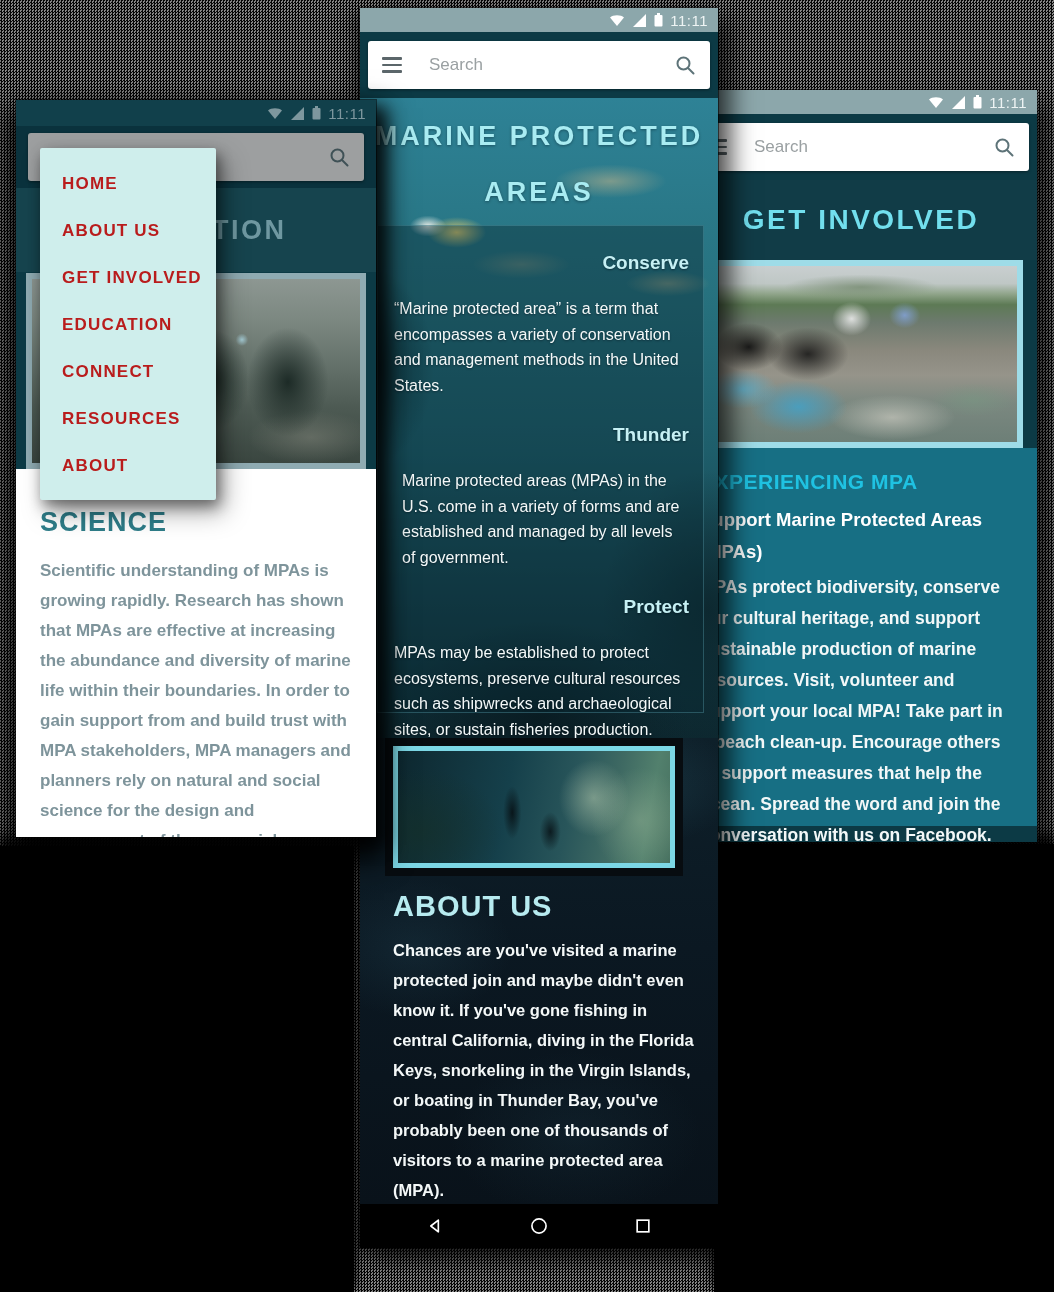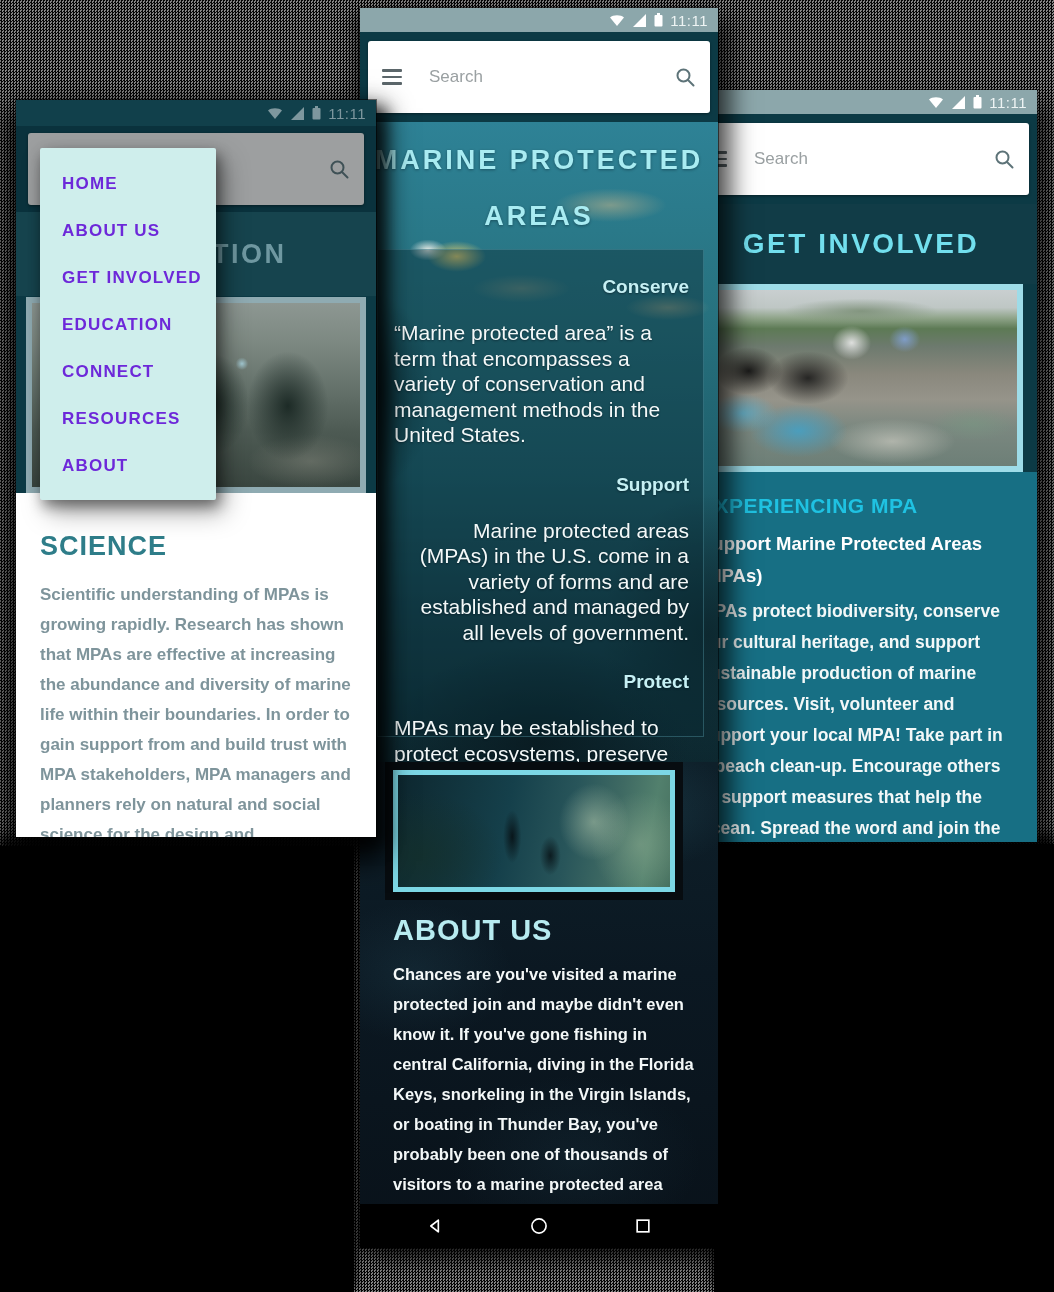--- a/index.html
+++ b/index.html
@@ -28,21 +28,21 @@
   .statusbar.light .time{color:#eef4f4;}
   .statusbar.dark .time{color:#7e979e;}
   .sicon{display:block;}
   .r-status,.c-status{height:24px;}
   .l-status{height:26px;}
 
   
   .appheader{background:#0c3a45;padding:9px 8px;}
   .phone-left .appheader{background:#0a323d;padding:7px 12px;}
   .searchbar{height:48px;background:#fff;border-radius:3px;display:flex;align-items:center;
-    padding:12px 14px;box-shadow:0 1px 3px rgba(0,0,0,.4);}
+    padding:0 14px;box-shadow:0 1px 3px rgba(0,0,0,.4);}
   .searchbar.dimmed{background:#9d9fa0;}
   .hamburger{width:20px;display:flex;flex-direction:column;gap:4px;cursor:pointer;}
   .hamburger i{display:block;height:2.5px;background:#5b666a;border-radius:1px;}
   .search-placeholder{color:#9aa0a2;font-size:17px;margin-left:27px;flex:1;}
   .search-glass{margin-left:auto;}
 
   
   .titlebar{text-align:center;font-weight:700;letter-spacing:2.5px;}
   .l-titlebar{height:84px;background:#16444e;color:#6f98a1;font-size:27px;line-height:84px;}
   .r-titlebar{height:80px;background:#113c47;color:#72dfee;font-size:28px;line-height:80px;}
@@ -59,23 +59,23 @@
       radial-gradient(ellipse 150px 200px at 97% 80%,rgba(10,32,38,.7),transparent 70%),
       radial-gradient(ellipse 200px 130px at 50% 97%,rgba(8,24,30,.8),transparent 75%),
       linear-gradient(180deg,#2e8296 0%,#27727f 30%,#1e5e6b 55%,#153f4a 78%,#0d2830 100%);}
   .c-title{padding-top:10px;text-align:center;font-weight:700;font-size:27px;line-height:56px;
     letter-spacing:3px;color:#a9ecf2;text-shadow:0 1px 3px rgba(0,20,30,.4);}
   .c-panel{position:absolute;left:17px;right:14px;top:127px;height:488px;
     background:rgba(10,42,52,.42);border:1px solid rgba(110,190,205,.3);
     padding:26px 14px 0 16px;box-sizing:border-box;}
   .c-panel h3{margin:0 0 22px;text-align:right;font-size:19px;font-weight:700;color:#c6f0f4;
     text-shadow:0 1px 2px rgba(0,15,25,.5);}
-  .c-panel p{margin:0 0 26px;font-size:21px;line-height:25.5px;color:#f4f9f9;
+  .c-panel p{margin:0 0 26px;font-size:16px;line-height:25.5px;color:#f4f9f9;
     text-shadow:0 1px 2px rgba(0,10,20,.45);}
-  .c-panel .group.indent p{padding-left:8px;text-align:right;}
+  .c-panel .group.indent p{padding-left:8px;}
 
   
   .c-dark{height:467px;
     background-image:
       radial-gradient(ellipse 160px 90px at 75% 10%,rgba(60,125,145,.22),transparent 70%),
       radial-gradient(ellipse 140px 100px at 15% 45%,rgba(55,110,130,.16),transparent 70%),
       radial-gradient(ellipse 180px 120px at 60% 85%,rgba(45,95,115,.14),transparent 70%),
       linear-gradient(180deg,#0e202a 0%,#0b1822 45%,#09121a 100%);}
   .inset-frame{margin-left:25px;width:298px;height:138px;background:#070c10;padding:8px;box-sizing:border-box;}
   .inset-border{width:100%;height:100%;border:5px solid #7cd7e5;box-sizing:border-box;
@@ -105,21 +105,21 @@
       radial-gradient(circle 9px at 64% 33%,rgba(165,205,215,.95),transparent 70%),
       radial-gradient(ellipse 90px 38px at 85% 86%,rgba(120,125,115,.6),transparent 70%),
       linear-gradient(180deg,#8d9792 0%,#7c8881 22%,#66736c 45%,#4d5a53 70%,#3a4640 100%);}
   .l-science{height:369px;background:#ffffff;padding:38px 20px 0 24px;box-sizing:border-box;}
   .l-science h2{margin:0;font-size:27px;font-weight:700;letter-spacing:1px;color:#2e7d89;}
   .l-science p{margin:18px 0 0;font-size:17px;font-weight:700;line-height:30px;color:#7e949b;}
   .menu-panel{position:absolute;left:24px;top:48px;width:176px;height:352px;background:#cfeeec;
     border-radius:2px;padding:12px 0;box-sizing:border-box;z-index:5;
     box-shadow:3px 6px 14px rgba(0,0,0,.45),8px 12px 26px rgba(0,0,0,.35);}
   .menu-item{height:47px;line-height:47px;padding-left:22px;font-size:17px;font-weight:700;
-    letter-spacing:1.2px;color:#6d28d9;cursor:pointer;white-space:nowrap;}
+    letter-spacing:1.2px;color:#b91c1c;cursor:pointer;white-space:nowrap;}
 
   
   .r-img{margin:0 14px;height:176px;border:6px solid #9edce8;
     background-image:
       radial-gradient(ellipse 70px 38px at 30% 80%,rgba(70,160,195,.9),transparent 70%),
       radial-gradient(ellipse 50px 28px at 12% 70%,rgba(90,175,205,.8),transparent 70%),
       radial-gradient(ellipse 90px 32px at 60% 86%,rgba(200,200,190,.7),transparent 70%),
       radial-gradient(ellipse 60px 24px at 86% 76%,rgba(120,150,130,.6),transparent 70%),
       radial-gradient(ellipse 48px 34px at 14% 46%,rgba(15,15,15,.9),transparent 70%),
       radial-gradient(ellipse 58px 38px at 33% 50%,rgba(20,20,20,.85),transparent 70%),
@@ -209,26 +209,26 @@
       <div class="c-title">
         <div>MARINE PROTECTED</div>
         <div>AREAS</div>
       </div>
       <div class="c-panel">
         <div class="group">
           <h3>Conserve</h3>
           <p>“Marine protected area” is a term that encompasses a variety of conservation and management methods in the United States.</p>
         </div>
         <div class="group indent">
-          <h3>Support</h3>
+          <h3>Thunder</h3>
           <p>Marine protected areas (MPAs) in the U.S. come in a variety of forms and are established and managed by all levels of government.</p>
         </div>
         <div class="group">
           <h3>Protect</h3>
-          <p>MPAs may be established to protect ecosystems, preserve cultural measures such as shipwrecks and archaeological sites, or sustain fisheries production.</p>
+          <p>MPAs may be established to protect ecosystems, preserve cultural resources such as shipwrecks and archaeological sites, or sustain fisheries production.</p>
         </div>
       </div>
     </div>
     <div class="c-dark">
       <div class="inset-frame">
         <div class="inset-border"></div>
       </div>
       <h2 class="about-heading">ABOUT US</h2>
       <p class="about-body">Chances are you've visited a marine protected join and maybe didn't even know it. If you've gone fishing in central California, diving in the Florida Keys, snorkeling in the Virgin Islands,  or boating in Thunder Bay, you've probably been one of thousands of visitors to a marine protected area (MPA).</p>
     </div>

